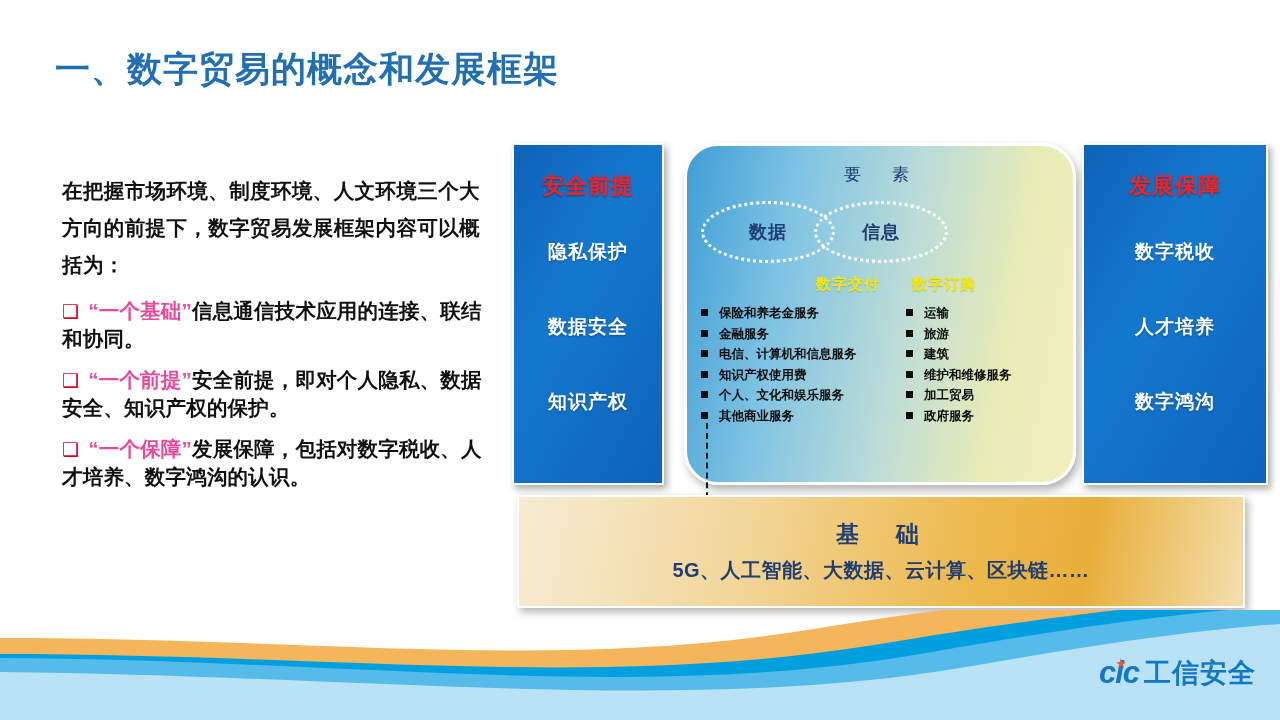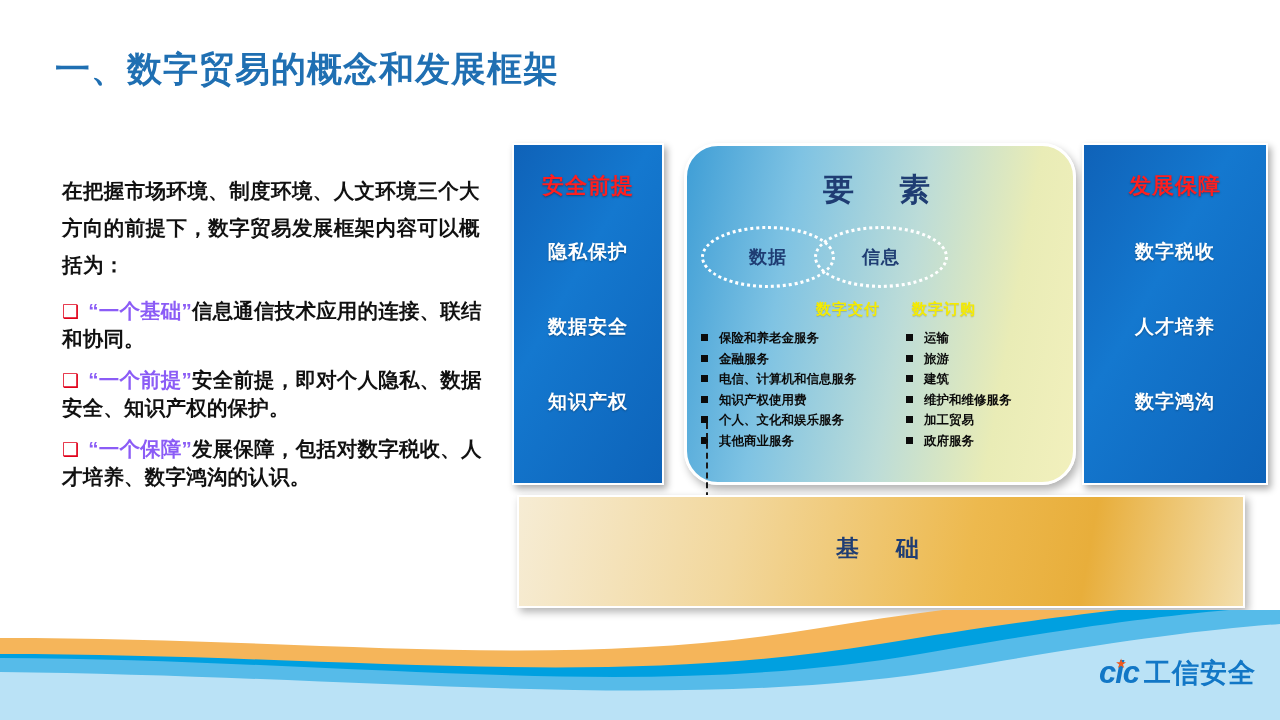--- a/index.html
+++ b/index.html
@@ -52,21 +52,21 @@
     text-indent: 0;
   }
   .bullet-marker {
     color: #E1001A;
     font-weight: bold;
     font-size: 19px;
     margin-right: 9px;
     font-family: "DejaVu Sans", sans-serif;
   }
   .bullet-highlight {
-    color: #8b5cf6;
+    color: #ec4899;
   }
 
   
   #diagram {
     position: absolute;
     left: 510px;
     top: 140px;
     width: 742px;
     height: 472px;
   }
@@ -116,23 +116,23 @@
     height: 342px;
     border-radius: 34px;
     border: 3px solid #ffffff;
     box-sizing: border-box;
     background: linear-gradient(100deg, #3f9ed6 0%, #7fc3e3 26%, #bcdcd8 55%, #e9ecb6 80%, #f2f0bd 100%);
     box-shadow: 3px 5px 8px rgba(0,0,0,0.30);
     overflow: hidden;
   }
   #elements-title {
     text-align: center;
-    margin-top: 23px;
-    font-size: 31px;
-    font-weight: bold;
+    margin-top: 17px;
+    font-size: 17px;
+    font-weight: normal;
     color: #1F3D73;
     letter-spacing: 7px;
   }
 
   
   #ellipse-row {
     position: relative;
     height: 76px;
     margin-top: 9px;
   }
@@ -341,20 +341,21 @@
 
   <div class="pillar" id="pillar-right">
     <div class="pillar-title">发展保障</div>
     <div class="pillar-item">数字税收</div>
     <div class="pillar-item">人才培养</div>
     <div class="pillar-item">数字鸿沟</div>
   </div>
 
   <div id="foundation-bar">
     <div id="foundation-title">基　础</div>
+    <div id="foundation-subtitle">5G、人工智能、大数据、云计算、区块链……</div>
   </div>
 </div>
 
 <svg id="bottom-wave" viewBox="0 0 1280 110" preserveAspectRatio="none">
   <path d="M0,28 C330,28 560,62 820,18 C1000,-12 1160,-22 1280,-30 L1280,110 L0,110 Z" fill="#F5B55A"></path>
   <path d="M0,44 C340,44 600,80 880,34 C1060,4 1180,-8 1280,-14 L1280,110 L0,110 Z" fill="#00A0E0"></path>
   <path d="M0,48 C360,50 640,92 920,44 C1090,14 1190,2 1280,-4 L1280,110 L0,110 Z" fill="#9DD2F0" opacity="0.55"></path>
   <path d="M0,62 C380,66 680,104 960,58 C1110,32 1200,20 1280,14 L1280,110 L0,110 Z" fill="#DCEFFA" opacity="0.75"></path>
 </svg>
 

